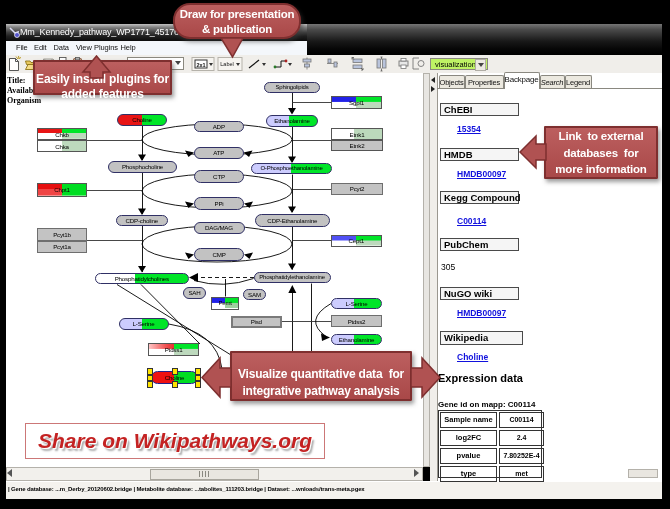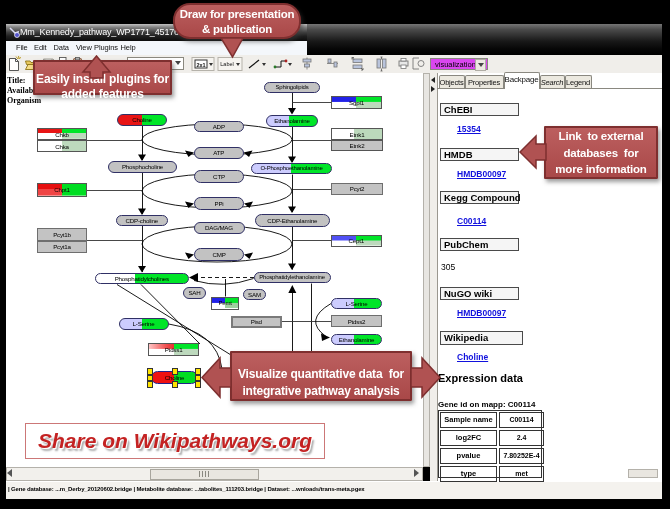--- a/index.html
+++ b/index.html
@@ -120,21 +120,21 @@
  <rect x="401" y="65" width="5" height="3.5" fill="#fff" stroke="#777" stroke-width="0.8"></rect>
 
  <path d="M413,58 v11 M413,58 h6 M413,69 h6" stroke="#777" fill="none" stroke-width="0.9"></path>
  <circle cx="421" cy="63.5" r="3" fill="none" stroke="#777" stroke-width="0.9"></circle>
 </svg>
 
 <div class="abs" style="left:106px;top:59.5px;font-size:7.5px;font-weight:bold;color:#222;z-index:2;">Zoom:</div>
 <div class="abs" style="left:127px;top:57px;width:57px;height:13px;background:#fff;border:1px solid #8a887f;box-sizing:border-box;z-index:2;font-size:8.5px;color:#000;padding:1px 0 0 3px;">100%
   <span style="position:absolute;right:2px;top:3px;width:0;height:0;border-left:3px solid transparent;border-right:3px solid transparent;border-top:4px solid #444;"></span></div>
 
-<div class="abs" style="left:430px;top:57.5px;width:58px;height:12.5px;background:#d946ef;border:1px solid #8a887f;box-sizing:border-box;z-index:2;font-size:7.5px;color:#000;padding:1.5px 0 0 4px;">visualization
+<div class="abs" style="left:430px;top:57.5px;width:58px;height:12.5px;background:#bef264;border:1px solid #8a887f;box-sizing:border-box;z-index:2;font-size:7.5px;color:#000;padding:1.5px 0 0 4px;">visualization
   <span style="position:absolute;right:1px;top:0px;width:9px;height:10px;background:#ece9e2;border:1px solid #b0ada5;">
       <span style="position:absolute;left:1.5px;top:3px;width:0;height:0;border-left:3px solid transparent;border-right:3px solid transparent;border-top:4px solid #444;"></span>
     </span></div>
 <div class="abs" id="canvas"></div>
 
 <div class="abs" style="left:7px;top:76px;z-index:4;font-family:'Liberation Serif',serif;font-weight:bold;font-size:8px;line-height:10px;color:#000;">Title:<br>Available<br>Organism</div>
 
 <svg class="abs" style="left:6px;top:73px;z-index:3;" width="417" height="394" viewBox="6 73 417 394">
  <g fill="none" stroke="#000" stroke-width="0.9">
 

